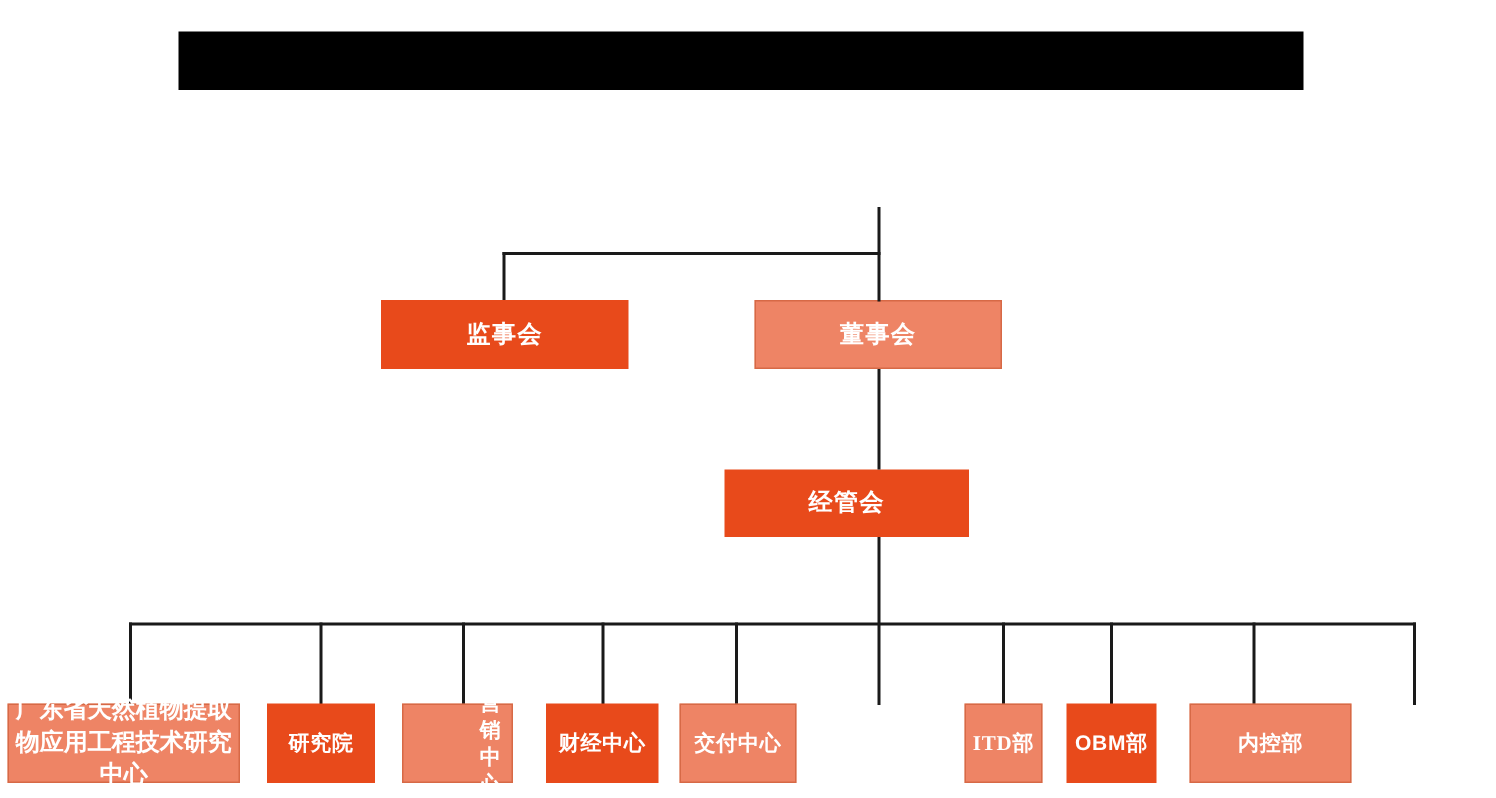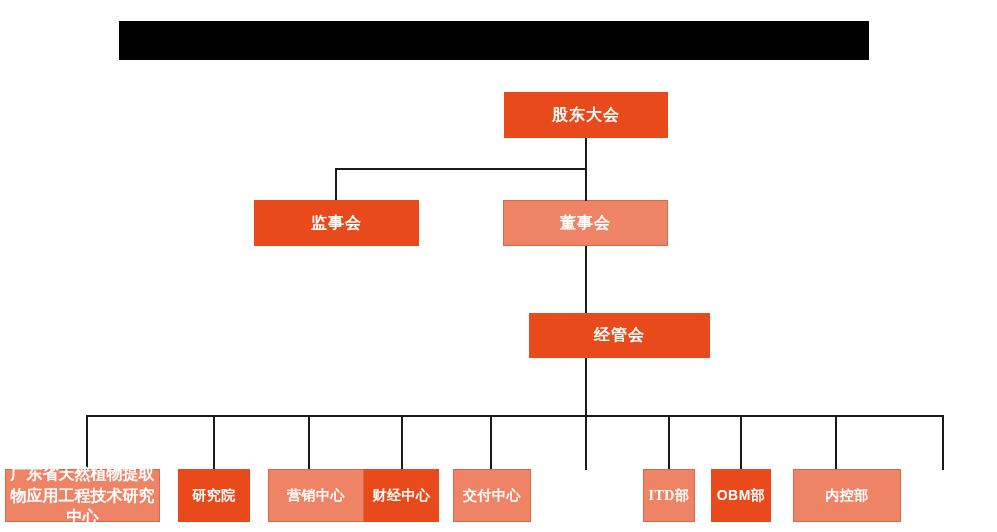--- a/index.html
+++ b/index.html
@@ -65,27 +65,26 @@
   .vline { width: 2px; }
   .hline { height: 2px; }
 </style>
 </head>
 <body>
 
 <div id="stage">
 
   <div class="header-bar"></div>
 
-  <div class="node level-node variant-dark" style="left:504px; top:92px;">股东大会</div>
 
   <div class="node level-node variant-dark" style="left:254px; top:200px; width:165px;">监事会</div>
 
   <div class="node level-node variant-light" style="left:503px; top:200px; width:165px;">董事会</div>
 
-  <div class="node level-node variant-dark" style="left:529px; top:313px; width:181px; height:45px;">经管会</div>
+  <div class="node level-node variant-dark" style="left:483px; top:313px; width:163px; height:45px;">经管会</div>
 
   <div class="line vline" style="left:585px; top:138px; height:63px;"></div>
   <div class="line hline" style="left:335px; top:168px; width:252px;"></div>
   <div class="line vline" style="left:335px; top:168px; height:32px;"></div>
   <div class="line vline" style="left:585px; top:246px; height:67px;"></div>
   <div class="line vline" style="left:585px; top:358px; height:112px;"></div>
   <div class="line hline" style="left:86px;  top:415px; width:858px;"></div>
   <div class="line vline" style="left:86px;  top:415px; height:55px;"></div>
   <div class="line vline" style="left:213px; top:415px; height:55px;"></div>
   <div class="line vline" style="left:308px; top:415px; height:55px;"></div>
@@ -93,21 +92,21 @@
   <div class="line vline" style="left:490px; top:415px; height:55px;"></div>
   <div class="line vline" style="left:668px; top:415px; height:55px;"></div>
   <div class="line vline" style="left:740px; top:415px; height:55px;"></div>
   <div class="line vline" style="left:835px; top:415px; height:55px;"></div>
   <div class="line vline" style="left:942px; top:415px; height:55px;"></div>
 
   <div class="node dept small-text variant-light" style="left:5px; width:155px;">广东省天然植物提取物应用工程技术研究中心</div>
 
   <div class="node dept variant-dark" style="left:178px; width:72px;">研究院</div>
 
-  <div class="node dept variant-light" style="left:268px; width:96px;">营销中心</div>
+  <div class="node dept variant-light" style="left:268px; width:74px;padding-left:44px;">营销中心</div>
 
   <div class="node dept variant-dark" style="left:364px; width:75px;">财经中心</div>
 
   <div class="node dept variant-light" style="left:453px; width:78px;">交付中心</div>
 
 
   <div class="node dept variant-light" style="left:643px; width:52px;font-family:Liberation Serif, serif;">ITD部</div>
 
   <div class="node dept variant-dark" style="left:711px; width:60px;">OBM部</div>
 

